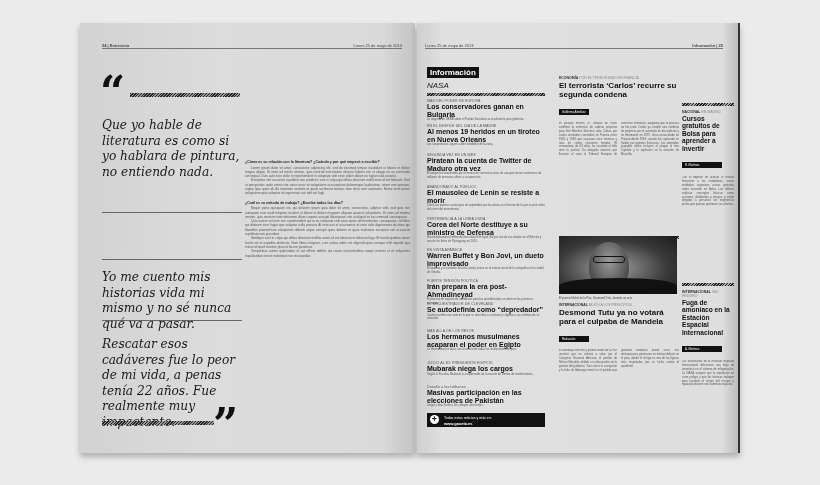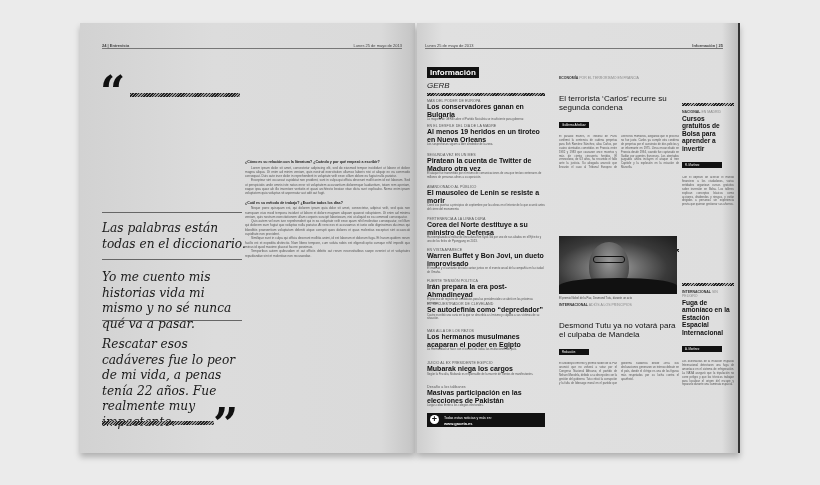--- a/index.html
+++ b/index.html
@@ -30,21 +30,21 @@
 .news .hl{font-weight:bold;font-size:7px;line-height:7.6px;color:#111}
 .news .sub{font-size:2.8px;color:#555;line-height:3.4px}
 .web{position:absolute;left:10px;top:390px;width:118px;height:14px;background:#111;color:#fff;font-size:3.5px}
 .web .plus{position:absolute;left:3px;top:2px;width:9px;height:9px;border-radius:50%;background:#fff;color:#111;font-weight:bold;font-size:9px;line-height:9px;text-align:center}
 .web .t1{position:absolute;left:17px;top:3px}
 .web .t2{position:absolute;left:17px;top:7.5px;font-weight:bold;font-size:4px}
 .col2{position:absolute;left:142px;width:120px}
 .col3{position:absolute;left:265px;width:52px}
 .kick2{font-size:3.5px;color:#333;text-transform:uppercase}
 .kick2 span{color:#888}
-.hl2{font-weight:normal;font-size:8px;line-height:9px;color:#111;margin-top:14px}
+.hl2{font-weight:bold;font-size:8px;line-height:9px;color:#111;margin-top:1px}
 .hl3{font-weight:bold;font-size:6.6px;line-height:7.4px;color:#111;margin-top:1px}
 .byline{display:inline-block;background:#111;color:#fff;font-size:2.8px;padding:1px 3px;margin-top:3px;min-width:30px}
 .txt{font-size:2.8px;line-height:3.9px;color:#555;text-align:justify}
 .two{column-count:2;column-gap:4px}
 .photo{position:absolute;left:142px;top:213px;width:118px;height:58px;background:radial-gradient(ellipse at 45% 55%,#a8a8a8 0%,#6e6e6e 30%,#3a3a3a 60%,#1c1c1c 100%)}
 .photo .face{position:absolute;left:30px;top:6px;width:40px;height:48px;border-radius:50% 50% 45% 45%;background:radial-gradient(ellipse at 50% 40%,#9a9a9a 0%,#5a5a5a 60%,#2a2a2a 100%)}
 .photo .glasses{position:absolute;left:34px;top:20px;width:32px;height:7px;border:1.2px solid #111;border-radius:3px}
 .photo .shoulders{position:absolute;left:0;bottom:0;width:118px;height:16px;background:#111;border-radius:50% 50% 0 0}
 .caption{position:absolute;left:142px;top:273px;font-size:2.8px;color:#444}
 .hatch-r{height:3px;background:repeating-linear-gradient(135deg,#222 0 1px,#aaa 1px 2px);margin-bottom:4px}
@@ -56,22 +56,22 @@
 
   <div class="page left">
     <div class="folio l">
       <b>24 | Entrevista</b>
       <span class="date">Lunes 25 de mayo de 2013</span>
     </div>
 
     <div class="qmark" style="left:20px;top:50px">“</div>
     <div class="hatch" style="left:50px;top:70px;width:110px"></div>
 
+    <div class="quote" style="top:95px">Que yo hable de literatura es como si yo hablara de pintura, no entiendo nada.</div>
     <div class="rule" style="top:189px"></div>
-    <div class="quote" style="top:198px">Las palabras están todas en el diccionario.</div>
     <div class="rule" style="top:236px"></div>
     <div class="quote" style="top:247px">Yo me cuento mis historias vida mi mismo y no sé nunca qué va a pasar.</div>
     <div class="rule" style="top:297px"></div>
     <div class="quote" style="top:314px">Rescatar esos cadáveres fue lo peor de mi vida, a penas tenía 22 años. Fue realmente muy impactante.</div>
 
     <div class="hatch" style="left:22px;top:398px;width:112px"></div>
     <div class="qmark" style="left:133px;top:382px">”</div>
 
     <div class="article">
       <div class="lead">¿Cómo es su relación con la literatura? ¿Cuándo y por qué empezó a escribir?</div>
@@ -86,21 +86,21 @@
     </div>
   </div>
 
   <div class="page right">
     <div class="folio r">
       <span>Lunes 25 de mayo de 2013</span>
       <span class="sec">Información | 25</span>
     </div>
 
     <div class="tag-info">Información</div>
-    <div class="mundo">GERB</div>
+    <div class="mundo">NASA</div>
     <div class="hatch" style="left:10px;top:70px;width:118px;height:3px"></div>
 
     <div class="news" style="top:76px">
       <div class="kick">Más del poder de Europa</div>
       <div class="hl">Los conservadores ganan en Bulgaria</div>
       <div class="sub">La mayoría de GERB sobre el Partido Socialista se insuficiente para gobernar.</div>
     </div>
     <div class="news" style="top:101px">
       <div class="kick">En el desfile del Día de la Madre</div>
       <div class="hl">Al menos 19 heridos en un tiroteo en Nueva Orleans</div>

